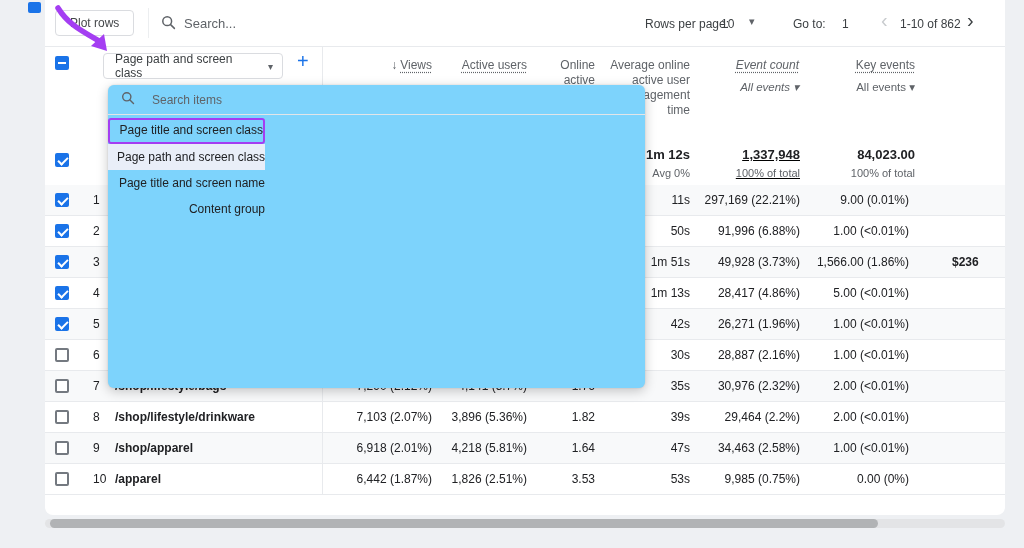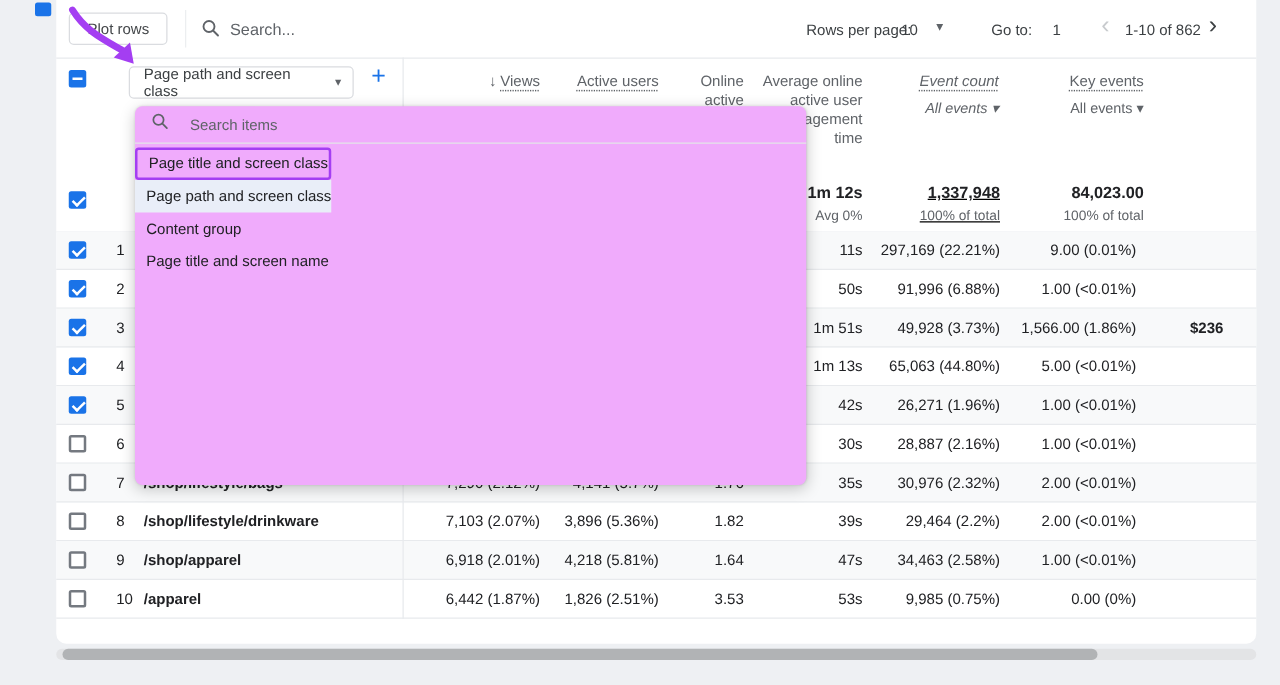--- a/index.html
+++ b/index.html
@@ -61,23 +61,23 @@
   
   .cb{position:absolute;left:10px;width:14px;height:14px;border-radius:2px;box-sizing:border-box;}
   .cb-h{top:10px;} .cb-t{top:17px;} .row .cb{top:8px;}
   .cb.checked{background:#1a73e8;}
   .cb.checked::after{content:"";position:absolute;left:4.5px;top:1.5px;width:4px;height:8px;
     border:solid #fff;border-width:0 2px 2px 0;transform:rotate(45deg);}
   .cb.indeterminate{background:#1a73e8;}
   .cb.indeterminate::after{content:"";position:absolute;left:3px;top:6px;width:8px;height:2px;background:#fff;}
   .cb.unchecked{background:#fff;border:2px solid #747980;}
   
-  .dropdown{position:absolute;left:108px;top:85px;width:537px;height:303px;background:#f0abfc;
+  .dropdown{position:absolute;left:108px;top:85px;width:537px;height:303px;background:#7dd3fc;
             border-radius:6px;z-index:6;
-            box-shadow:0 3px 12px rgba(0,0,0,.22),0 0 2px rgba(0,0,0,.12);}
+            box-shadow:0 3px 12px rgba(0,0,0,.22),0 0 2px rgba(0,0,0,.12);text-align:right;}
   .dd-search{height:29px;border-bottom:1px solid #e3e5e8;display:flex;align-items:center;padding-left:13px;}
   .dd-search-text{margin-left:17px;font-size:12px;color:#5f6368;}
   .dd-items{margin-top:3px;}
   .dd-item{width:157px;height:26px;line-height:26px;padding-left:9px;box-sizing:border-box;
            font-size:12px;color:#202124;white-space:nowrap;}
   .dd-item.hl{border:2px solid #a43ef2;border-radius:3px;line-height:21px;}
   .dd-item.sel{background:#e9eef8;}
   
   .arrow-svg{position:absolute;left:40px;top:0;width:90px;height:70px;z-index:9;pointer-events:none;}
   .blue-frag{position:absolute;left:28px;top:2px;width:13px;height:11px;background:#1a73e8;border-radius:2px;z-index:2;}
@@ -195,21 +195,21 @@
     <span class="cell c-rev">$236</span>
   </div>
         <div class="row">
     <span class="cb checked"></span>
     <span class="cell c-num">4</span>
     <span class="cell c-path"></span>
     <span class="cell r c-views"></span>
     <span class="cell r c-active"></span>
     <span class="cell r c-online"></span>
     <span class="cell r c-eng">1m 13s</span>
-    <span class="cell r c-event">65,063 (44.80%)</span>
+    <span class="cell r c-event">28,417 (4.86%)</span>
     <span class="cell r c-key">5.00 (&lt;0.01%)</span>
     <span class="cell c-rev"></span>
   </div>
         <div class="row">
     <span class="cb checked"></span>
     <span class="cell c-num">5</span>
     <span class="cell c-path"></span>
     <span class="cell r c-views"></span>
     <span class="cell r c-active"></span>
     <span class="cell r c-online"></span>
@@ -287,22 +287,22 @@
         <svg width="14" height="14" viewBox="0 0 15 15">
             <circle cx="6.2" cy="6.2" r="4.4" fill="none" stroke="#5f6368" stroke-width="1.5"></circle>
             <line x1="9.6" y1="9.6" x2="13.4" y2="13.4" stroke="#5f6368" stroke-width="1.5" stroke-linecap="round"></line>
           </svg>
       </span>
       <span class="dd-search-text">Search items</span>
     </div>
     <div class="dd-items">
       <div class="dd-item hl">Page title and screen class</div>
       <div class="dd-item sel">Page path and screen class</div>
+      <div class="dd-item">Page title and screen name</div>
       <div class="dd-item">Content group</div>
-      <div class="dd-item">Page title and screen name</div>
     </div>
   </div>
 
   <svg class="arrow-svg" viewBox="0 0 90 70">
     <path d="M18 8 C 28 24, 40 30, 59 41" stroke="#a43ef2" stroke-width="5.5" fill="none" stroke-linecap="round"></path>
     <polygon points="67,51 51,46 64,34" fill="#a43ef2"></polygon>
   </svg>
 
   <div class="sb-track">
     <div class="sb-thumb"></div>

